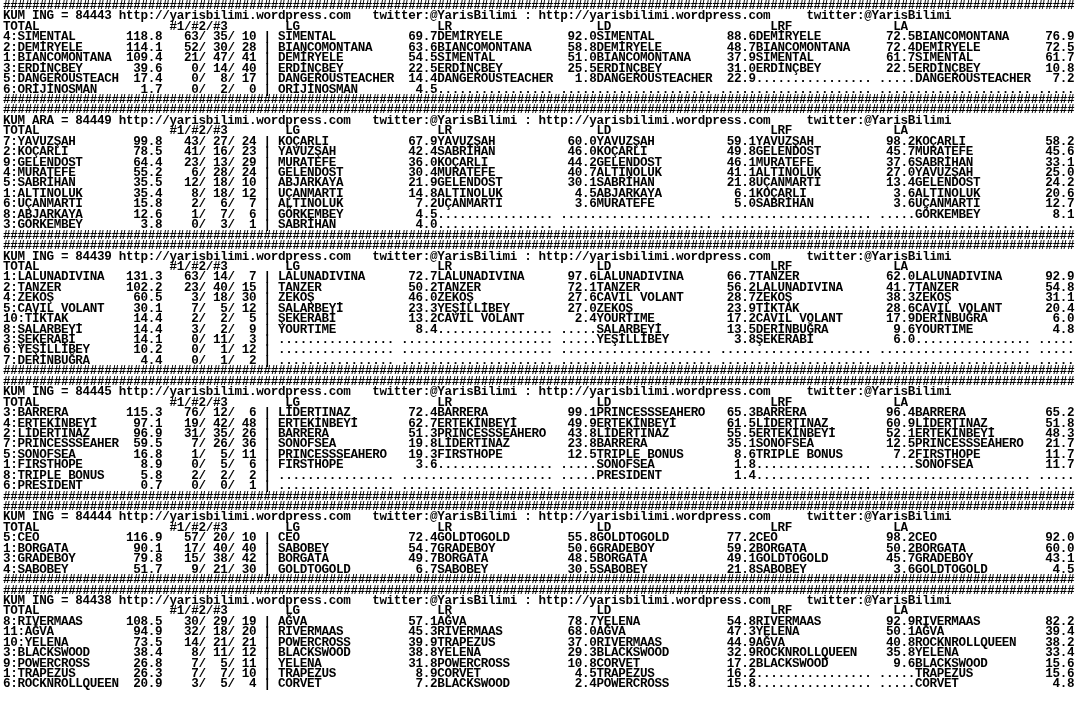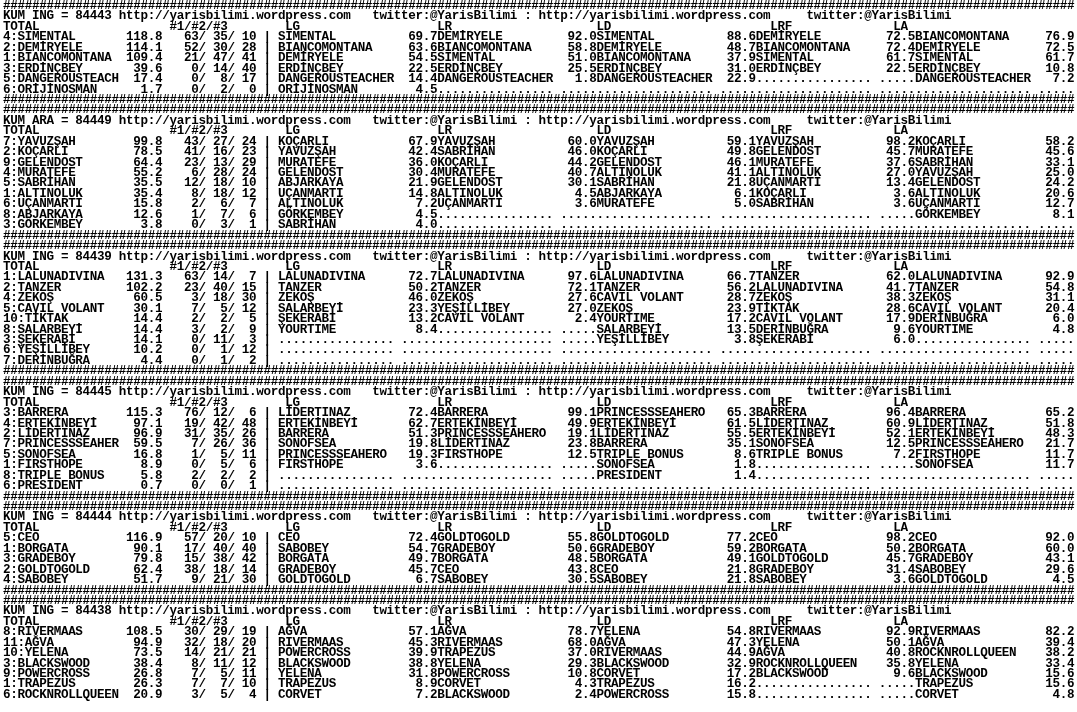--- a/index.html
+++ b/index.html
@@ -55,39 +55,38 @@
     <div class="line"><span>8:SALARBEYİ     </span><span>  14.4</span>  <span>  3/  2/  9</span><span> | </span><span>YOURTIME           8.4</span><span>................ .....</span><span>SALARBEYİ         13.5</span><span>DERİNBUĞRA         9.6</span><span>YOURTIME           4.8</span></div>
     <div class="line"><span>3:ŞEKERABİ      </span><span>  14.1</span>  <span>  0/ 11/  3</span><span> | </span><span>................ .....</span><span>................ .....</span><span>YEŞİLLİBEY         3.8</span><span>ŞEKERABİ           6.0</span><span>................ .....</span></div>
     <div class="line"><span>6:YEŞİLLİBEY    </span><span>  10.2</span>  <span>  0/  1/ 12</span><span> | </span><span>................ .....</span><span>................ .....</span><span>................ .....</span><span>................ .....</span><span>................ .....</span></div>
     <div class="line"><span>7:DERİNBUĞRA    </span><span>   4.4</span>  <span>  0/  1/  2</span><span> | </span><span>................ .....</span><span>................ .....</span><span>................ .....</span><span>................ .....</span><span>................ .....</span></div>
     <div class="line">####################################################################################################################################################</div>
     <div class="line">####################################################################################################################################################</div>
     <div class="line"><span>KUM ING = 84445</span> <span>http://yarisbilimi.wordpress.com</span>   <span>twitter:@YarisBilimi</span> : <span>http://yarisbilimi.wordpress.com</span>     <span>twitter:@YarisBilimi</span></div>
     <div class="line"><span>TOTAL</span>                  <span>#1/#2/#3</span>        <span>LG</span>                   <span>LR</span>                    <span>LD</span>                      <span>LRF</span>              <span>LA</span></div>
     <div class="line"><span>3:BARRERA       </span><span> 115.3</span>  <span> 76/ 12/  6</span><span> | </span><span>LİDERTINAZ        72.4</span><span>BARRERA           99.1</span><span>PRINCESSSEAHERO   65.3</span><span>BARRERA           96.4</span><span>BARRERA           65.2</span></div>
     <div class="line"><span>4:ERTEKİNBEYİ   </span><span>  97.1</span>  <span> 19/ 42/ 48</span><span> | </span><span>ERTEKİNBEYİ       62.7</span><span>ERTEKİNBEYİ       49.9</span><span>ERTEKİNBEYİ       61.5</span><span>LİDERTINAZ        60.9</span><span>LİDERTINAZ        51.8</span></div>
-    <div class="line"><span>2:LİDERTINAZ    </span><span>  96.9</span>  <span> 31/ 35/ 26</span><span> | </span><span>BARRERA           51.3</span><span>PRINCESSSEAHERO   19.1</span><span>LİDERTINAZ        55.5</span><span>ERTEKİNBEYİ       52.1</span><span>ERTEKİNBEYİ       48.3</span></div>
+    <div class="line"><span>2:LİDERTINAZ    </span><span>  96.9</span>  <span> 31/ 35/ 26</span><span> | </span><span>BARRERA           51.3</span><span>PRINCESSSEAHERO   43.8</span><span>LİDERTINAZ        55.5</span><span>ERTEKİNBEYİ       52.1</span><span>ERTEKİNBEYİ       48.3</span></div>
     <div class="line"><span>7:PRINCESSSEAHER</span><span>  59.5</span>  <span>  7/ 26/ 36</span><span> | </span><span>SONOFSEA          19.8</span><span>LİDERTINAZ        23.8</span><span>BARRERA           35.1</span><span>SONOFSEA          12.5</span><span>PRINCESSSEAHERO   21.7</span></div>
     <div class="line"><span>5:SONOFSEA      </span><span>  16.8</span>  <span>  1/  5/ 11</span><span> | </span><span>PRINCESSSEAHERO   19.3</span><span>FIRSTHOPE         12.5</span><span>TRIPLE BONUS       8.6</span><span>TRIPLE BONUS       7.2</span><span>FIRSTHOPE         11.7</span></div>
     <div class="line"><span>1:FIRSTHOPE     </span><span>   8.9</span>  <span>  0/  5/  6</span><span> | </span><span>FIRSTHOPE          3.6</span><span>................ .....</span><span>SONOFSEA           1.8</span><span>................ .....</span><span>SONOFSEA          11.7</span></div>
     <div class="line"><span>8:TRIPLE BONUS  </span><span>   5.8</span>  <span>  2/  2/  2</span><span> | </span><span>................ .....</span><span>................ .....</span><span>PRESIDENT          1.4</span><span>................ .....</span><span>................ .....</span></div>
     <div class="line"><span>6:PRESIDENT     </span><span>   0.7</span>  <span>  0/  0/  1</span><span> | </span><span>................ .....</span><span>................ .....</span><span>................ .....</span><span>................ .....</span><span>................ .....</span></div>
     <div class="line">####################################################################################################################################################</div>
     <div class="line">####################################################################################################################################################</div>
     <div class="line"><span>KUM ING = 84444</span> <span>http://yarisbilimi.wordpress.com</span>   <span>twitter:@YarisBilimi</span> : <span>http://yarisbilimi.wordpress.com</span>     <span>twitter:@YarisBilimi</span></div>
     <div class="line"><span>TOTAL</span>                  <span>#1/#2/#3</span>        <span>LG</span>                   <span>LR</span>                    <span>LD</span>                      <span>LRF</span>              <span>LA</span></div>
     <div class="line"><span>5:CEO           </span><span> 116.9</span>  <span> 57/ 20/ 10</span><span> | </span><span>CEO               72.4</span><span>GOLDTOGOLD        55.8</span><span>GOLDTOGOLD        77.2</span><span>CEO               98.2</span><span>CEO               92.0</span></div>
     <div class="line"><span>1:BORGATA       </span><span>  90.1</span>  <span> 17/ 40/ 40</span><span> | </span><span>SABOBEY           54.7</span><span>GRADEBOY          50.6</span><span>GRADEBOY          59.2</span><span>BORGATA           50.2</span><span>BORGATA           60.0</span></div>
     <div class="line"><span>3:GRADEBOY      </span><span>  79.8</span>  <span> 15/ 38/ 42</span><span> | </span><span>BORGATA           49.7</span><span>BORGATA           48.5</span><span>BORGATA           49.1</span><span>GOLDTOGOLD        45.7</span><span>GRADEBOY          43.1</span></div>
-    <div class="line"><span>2:GOLDTOGOLD    </span><span>  62.4</span>  <span> 38/ 18/ 14</span><span> | </span><span>GRADEBOY          45.7</span><span>CEO               43.8</span><span>CEO               21.8</span><span>GRADEBOY          31.4</span><span>SABOBEY           29.6</span></div>
     <div class="line"><span>4:SABOBEY       </span><span>  51.7</span>  <span>  9/ 21/ 30</span><span> | </span><span>GOLDTOGOLD         6.7</span><span>SABOBEY           30.5</span><span>SABOBEY           21.8</span><span>SABOBEY            3.6</span><span>GOLDTOGOLD         4.5</span></div>
     <div class="line">####################################################################################################################################################</div>
     <div class="line">####################################################################################################################################################</div>
     <div class="line"><span>KUM ING = 84438</span> <span>http://yarisbilimi.wordpress.com</span>   <span>twitter:@YarisBilimi</span> : <span>http://yarisbilimi.wordpress.com</span>     <span>twitter:@YarisBilimi</span></div>
     <div class="line"><span>TOTAL</span>                  <span>#1/#2/#3</span>        <span>LG</span>                   <span>LR</span>                    <span>LD</span>                      <span>LRF</span>              <span>LA</span></div>
     <div class="line"><span>8:RIVERMAAS     </span><span> 108.5</span>  <span> 30/ 29/ 19</span><span> | </span><span>AĞVA              57.1</span><span>AĞVA              78.7</span><span>YELENA            54.8</span><span>RIVERMAAS         92.9</span><span>RIVERMAAS         82.2</span></div>
     <div class="line"><span>11:AĞVA         </span><span>  94.9</span>  <span> 32/ 18/ 20</span><span> | </span><span>RIVERMAAS         45.3</span><span>RIVERMAAS         68.0</span><span>AĞVA              47.3</span><span>YELENA            50.1</span><span>AĞVA              39.4</span></div>
     <div class="line"><span>10:YELENA       </span><span>  73.5</span>  <span> 14/ 21/ 21</span><span> | </span><span>POWERCROSS        39.9</span><span>TRAPEZUS          37.0</span><span>RIVERMAAS         44.9</span><span>AĞVA              40.8</span><span>ROCKNROLLQUEEN    38.2</span></div>
     <div class="line"><span>3:BLACKSWOOD    </span><span>  38.4</span>  <span>  8/ 11/ 12</span><span> | </span><span>BLACKSWOOD        38.8</span><span>YELENA            29.3</span><span>BLACKSWOOD        32.9</span><span>ROCKNROLLQUEEN    35.8</span><span>YELENA            33.4</span></div>
     <div class="line"><span>9:POWERCROSS    </span><span>  26.8</span>  <span>  7/  5/ 11</span><span> | </span><span>YELENA            31.8</span><span>POWERCROSS        10.8</span><span>CORVET            17.2</span><span>BLACKSWOOD         9.6</span><span>BLACKSWOOD        15.6</span></div>
-    <div class="line"><span>1:TRAPEZUS      </span><span>  26.3</span>  <span>  7/  7/ 10</span><span> | </span><span>TRAPEZUS           8.9</span><span>CORVET             4.3</span><span>TRAPEZUS          16.2</span><span>................ .....</span><span>TRAPEZUS          15.6</span></div>
+    <div class="line"><span>1:TRAPEZUS      </span><span>  26.3</span>  <span>  7/  7/ 10</span><span> | </span><span>TRAPEZUS           8.9</span><span>CORVET             4.5</span><span>TRAPEZUS          16.2</span><span>................ .....</span><span>TRAPEZUS          15.6</span></div>
     <div class="line"><span>6:ROCKNROLLQUEEN</span><span>  20.9</span>  <span>  3/  5/  4</span><span> | </span><span>CORVET             7.2</span><span>BLACKSWOOD         2.4</span><span>POWERCROSS        15.8</span><span>................ .....</span><span>CORVET             4.8</span></div>
   </main>
 
 </body></html>

